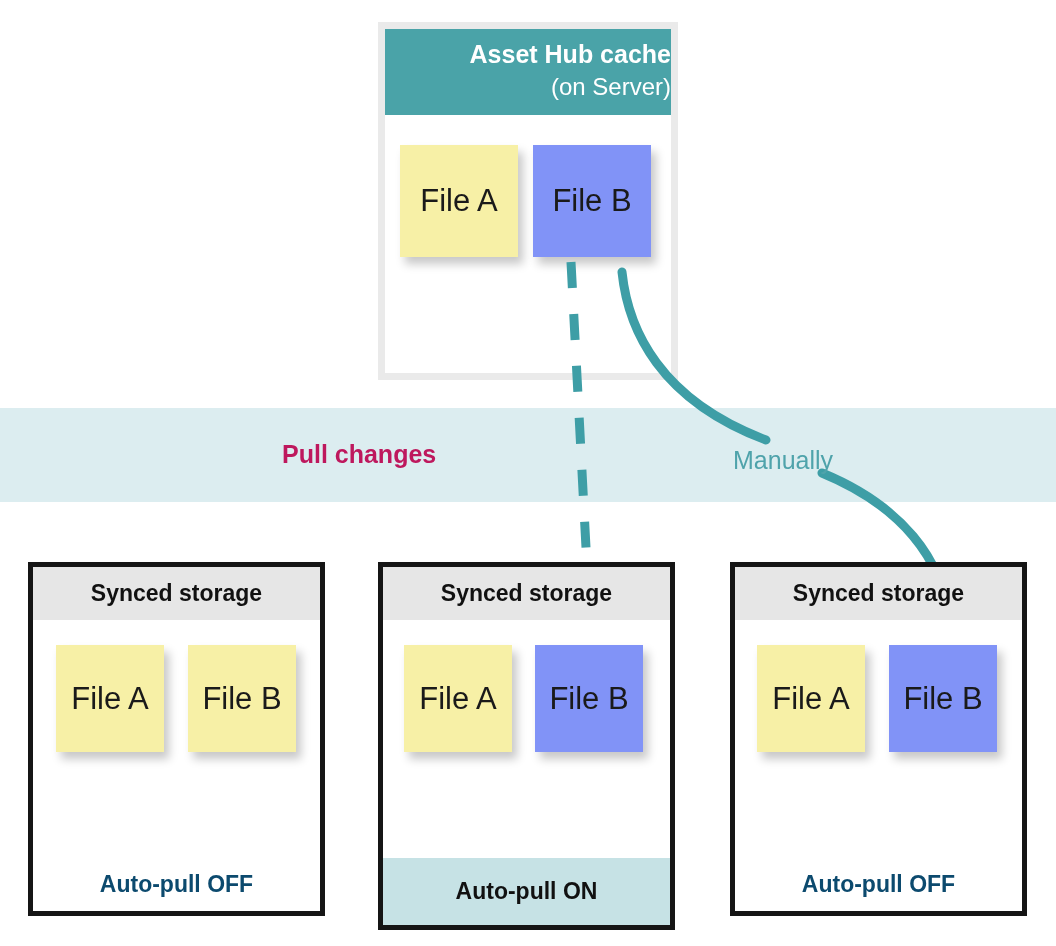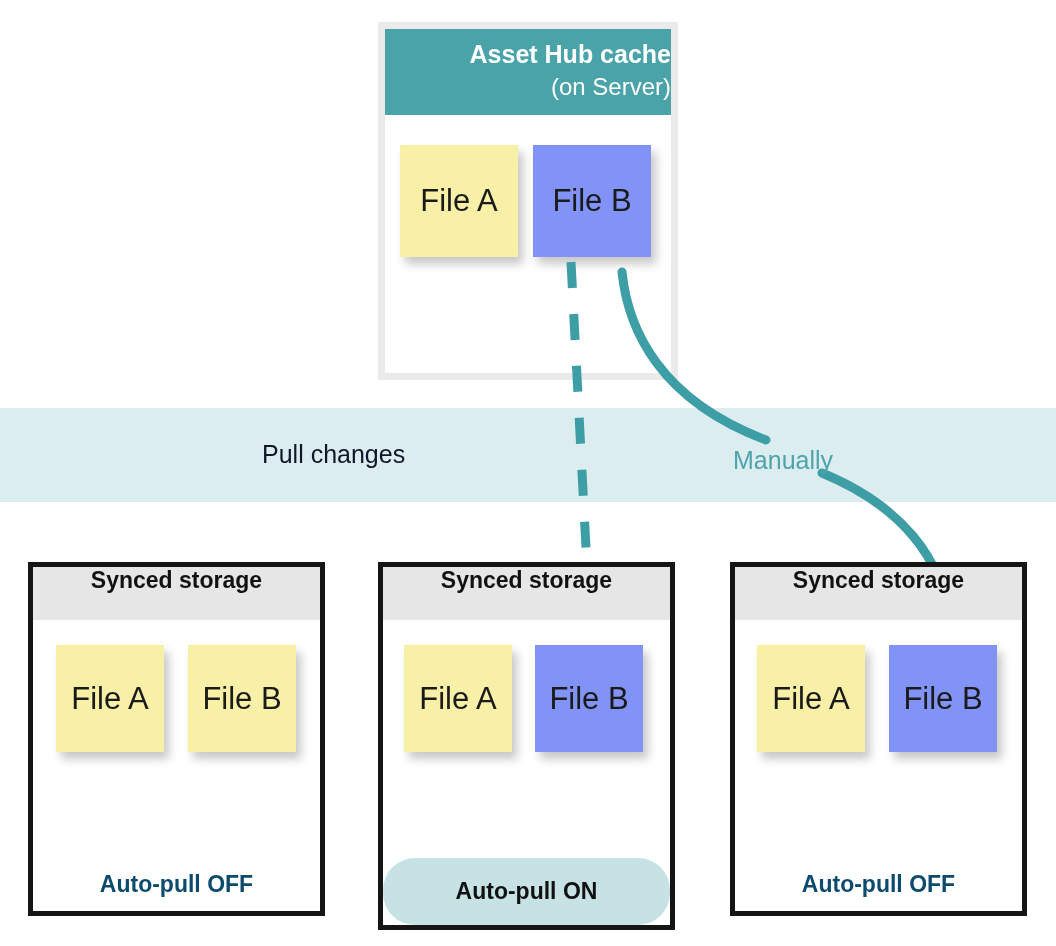--- a/index.html
+++ b/index.html
@@ -28,23 +28,23 @@
     background: #dcedf0;
   }
   .band-label {
     position: absolute;
     top: 438px;
     font-size: 25px;
     line-height: 32px;
     white-space: nowrap;
   }
   .band-label.strong {
-    left: 262px;
-    font-weight: normal;
-    color: #0f172a;
+    left: 282px;
+    font-weight: bold;
+    color: #be185d;
   }
   .band-label.auto {
     left: 491px;
     color: #4fa3ab;
     font-weight: normal;
   }
   .band-label.manual {
     left: 733px;
     color: #4fa3ab;
     font-weight: normal;
@@ -114,21 +114,21 @@
     position: absolute;
     box-sizing: border-box;
     background: #ffffff;
     border: 5px solid #151515;
   }
   .storage-header {
     position: absolute;
     box-sizing: border-box;
     background: #e6e6e6;
     display: flex;
-    align-items: flex-start;
+    align-items: center;
     justify-content: center;
     font-size: 23px;
     font-weight: bold;
     color: #111111;
   }
   .storage-footer {
     position: absolute;
     box-sizing: border-box;
     display: flex;
     align-items: center;
@@ -203,21 +203,21 @@
   <div class="storage" style="left:378px; top:562px; width:297px; height:368px;"></div>
   <div class="storage-header" style="left:383px; top:567px; width:287px; height:53px;">
     <span>Synced storage</span>
   </div>
   <div class="note yellow" style="left:404px; top:645px; width:108px; height:107px;">
     <span>File A</span>
   </div>
   <div class="note blue" style="left:535px; top:645px; width:108px; height:107px;">
     <span>File B</span>
   </div>
-  <div class="storage-footer footer-on" style="left:383px; top:858px; width:287px; height:67px;border-radius:32px;">
+  <div class="storage-footer footer-on" style="left:383px; top:858px; width:287px; height:67px;">
     <span>Auto-pull ON</span>
   </div>
 
   <div class="storage" style="left:730px; top:562px; width:297px; height:354px;"></div>
   <div class="storage-header" style="left:735px; top:567px; width:287px; height:53px;">
     <span>Synced storage</span>
   </div>
   <div class="note yellow" style="left:757px; top:645px; width:108px; height:107px;">
     <span>File A</span>
   </div>

